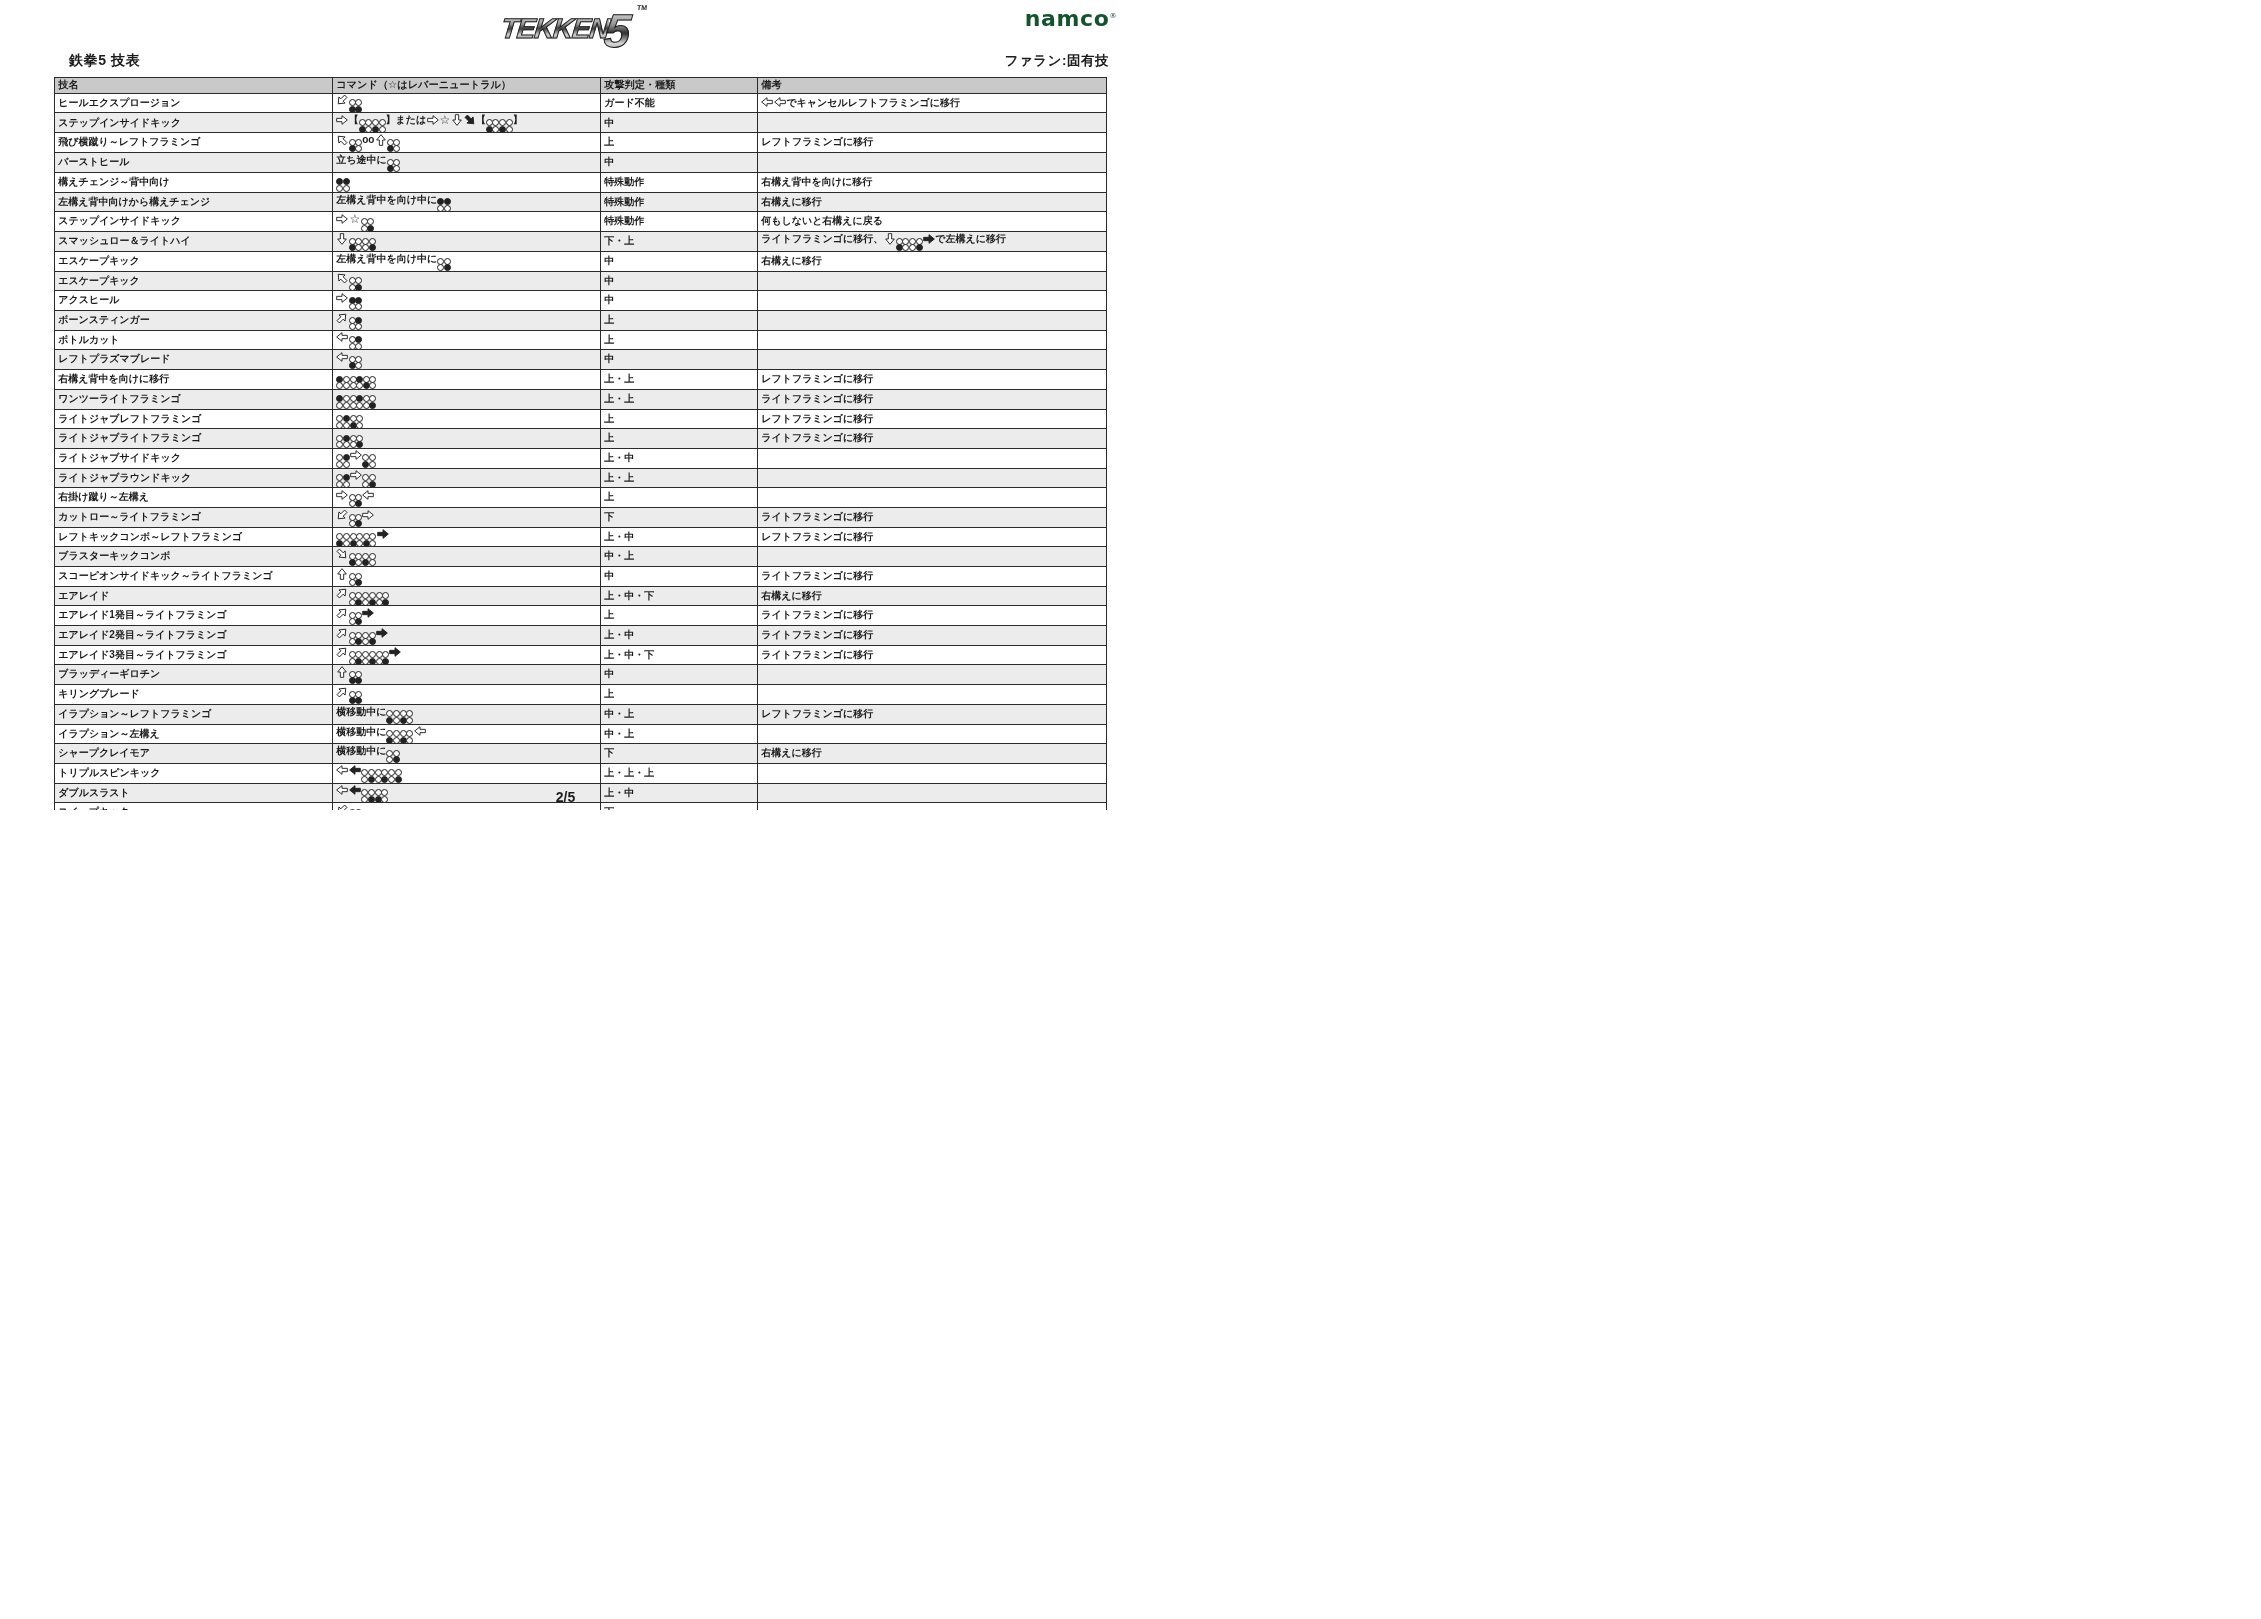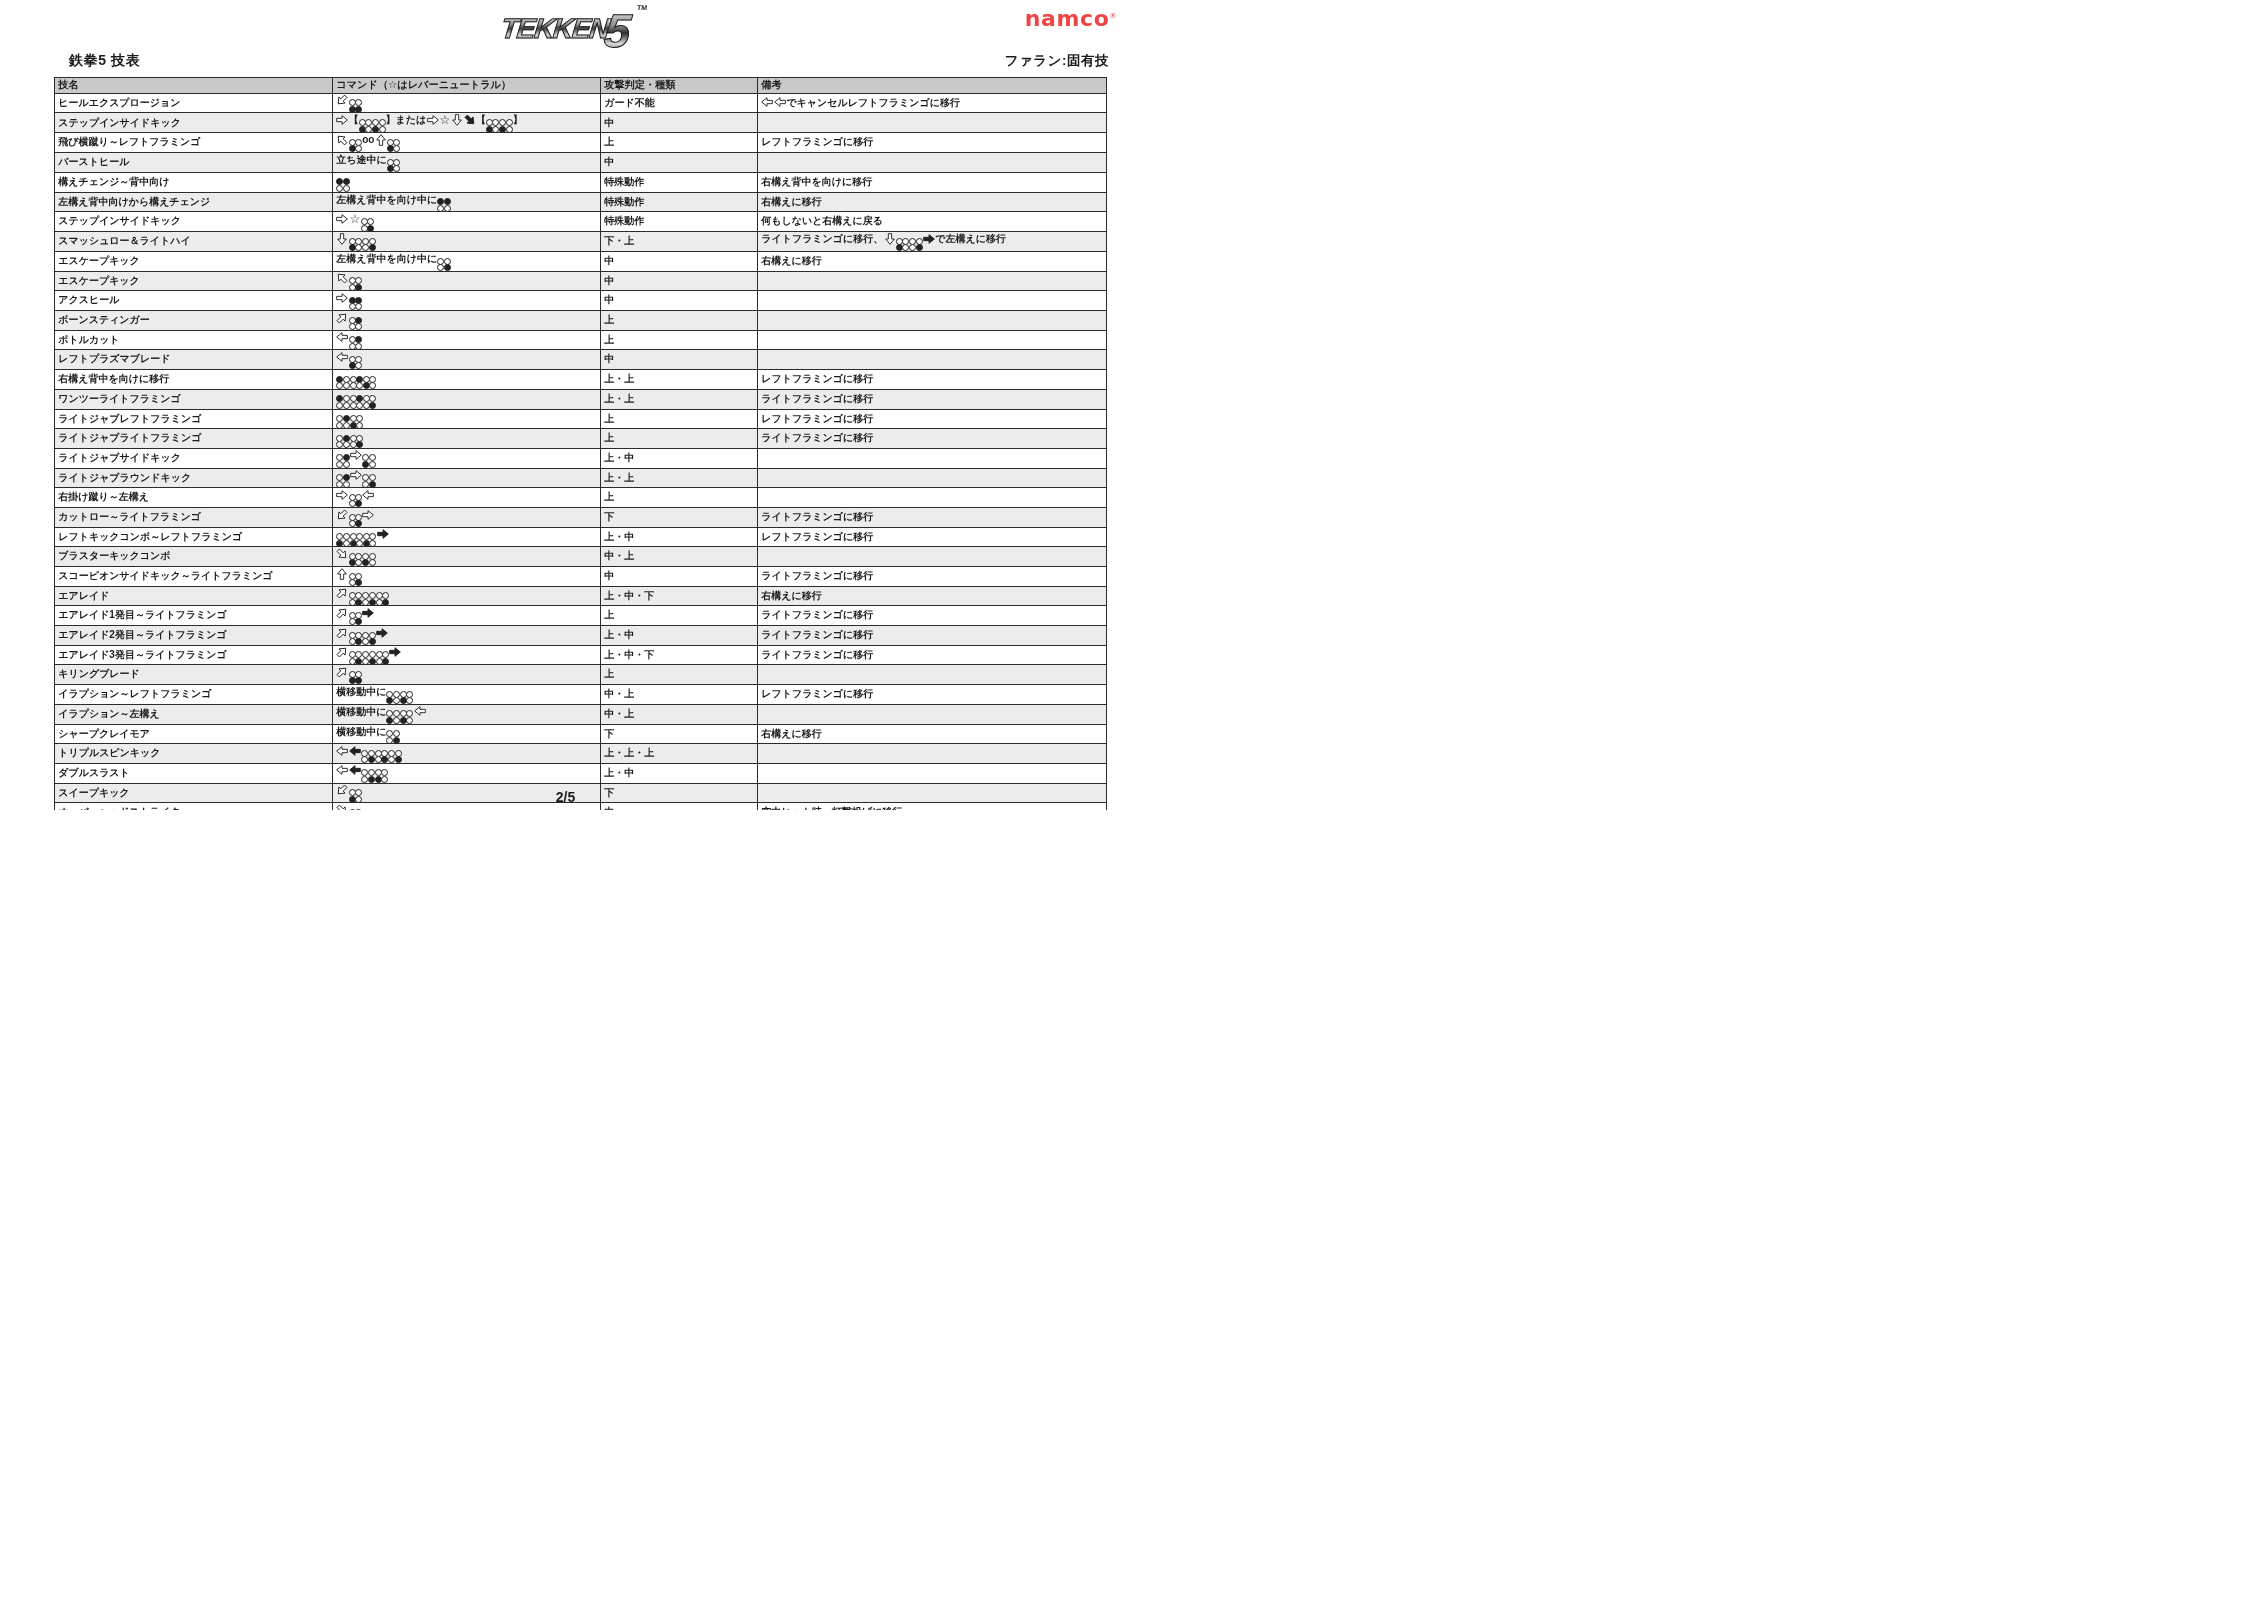--- a/index.html
+++ b/index.html
@@ -4,21 +4,21 @@
 <style>
   html,body{margin:0;padding:0;}
   body{
     width:1131px;height:810px;position:relative;background:#fff;
     font-family:"Liberation Sans","DejaVu Sans",sans-serif;color:#1c1c1c;
     overflow:hidden;
   }
   
   .title-left{position:absolute;left:69px;top:52px;font-size:14px;font-weight:700;letter-spacing:0.6px;}
   .char-label{position:absolute;right:22px;top:52px;font-size:13.4px;font-weight:700;letter-spacing:0.6px;}
-  .namco{position:absolute;right:14px;top:6.4px;font-size:22px;font-weight:800;letter-spacing:0.6px;color:#ef4444;font-family:"DejaVu Sans","Liberation Sans",sans-serif;}
+  .namco{position:absolute;right:14px;top:6.4px;font-size:22px;font-weight:800;letter-spacing:0.6px;color:#14532d;font-family:"DejaVu Sans","Liberation Sans",sans-serif;}
   .namco sup{font-size:7px;font-weight:400;}
   .tk-logo{position:absolute;left:0;right:0;top:2.6px;text-align:center;height:64px;}
   .tk-inner{display:inline-block;position:relative;transform:skewX(-6deg);}
   .tk-word{
     font-size:28px;font-weight:800;font-style:italic;letter-spacing:-1.3px;
     background:linear-gradient(180deg,#f2f2f2 0%,#9a9a9a 35%,#3a3a3a 50%,#cfcfcf 70%,#6e6e6e 100%);
     -webkit-background-clip:text;background-clip:text;color:transparent;
     text-shadow:none;-webkit-text-stroke:1px #222;
   }
   .tk-five{
@@ -587,20 +587,33 @@
             <span class="dot"></span>
             <span class="dot"></span>
             <span class="dot on"></span>
           </span><span><svg class="arr" viewBox="0 0 18 18">
               <polygon points="1,6.5 9,6.5 9,2.5 17,9 9,15.5 9,11.5 1,11.5" transform="rotate(0 9 9)" fill="#222" stroke="#222" stroke-width="1.4"></polygon>
             </svg></span></td>
         <td>上・中・下</td>
         <td>ライトフラミンゴに移行</td>
       </tr>
       <tr>
+        <td>ブラッディーギロチン</td>
+        <td><span><svg class="arr" viewBox="0 0 18 18">
+              <polygon points="1,6.5 9,6.5 9,2.5 17,9 9,15.5 9,11.5 1,11.5" transform="rotate(270 9 9)" fill="#fff" stroke="#222" stroke-width="1.4"></polygon>
+            </svg></span><span class="btn">
+            <span class="dot"></span>
+            <span class="dot"></span>
+            <span class="dot on"></span>
+            <span class="dot on"></span>
+          </span></td>
+        <td>中</td>
+        <td></td>
+      </tr>
+      <tr>
         <td>キリングブレード</td>
         <td><span><svg class="arr" viewBox="0 0 18 18">
               <polygon points="1,6.5 9,6.5 9,2.5 17,9 9,15.5 9,11.5 1,11.5" transform="rotate(315 9 9)" fill="#fff" stroke="#222" stroke-width="1.4"></polygon>
             </svg></span><span class="btn">
             <span class="dot"></span>
             <span class="dot"></span>
             <span class="dot on"></span>
             <span class="dot on"></span>
           </span></td>
         <td>上</td>

